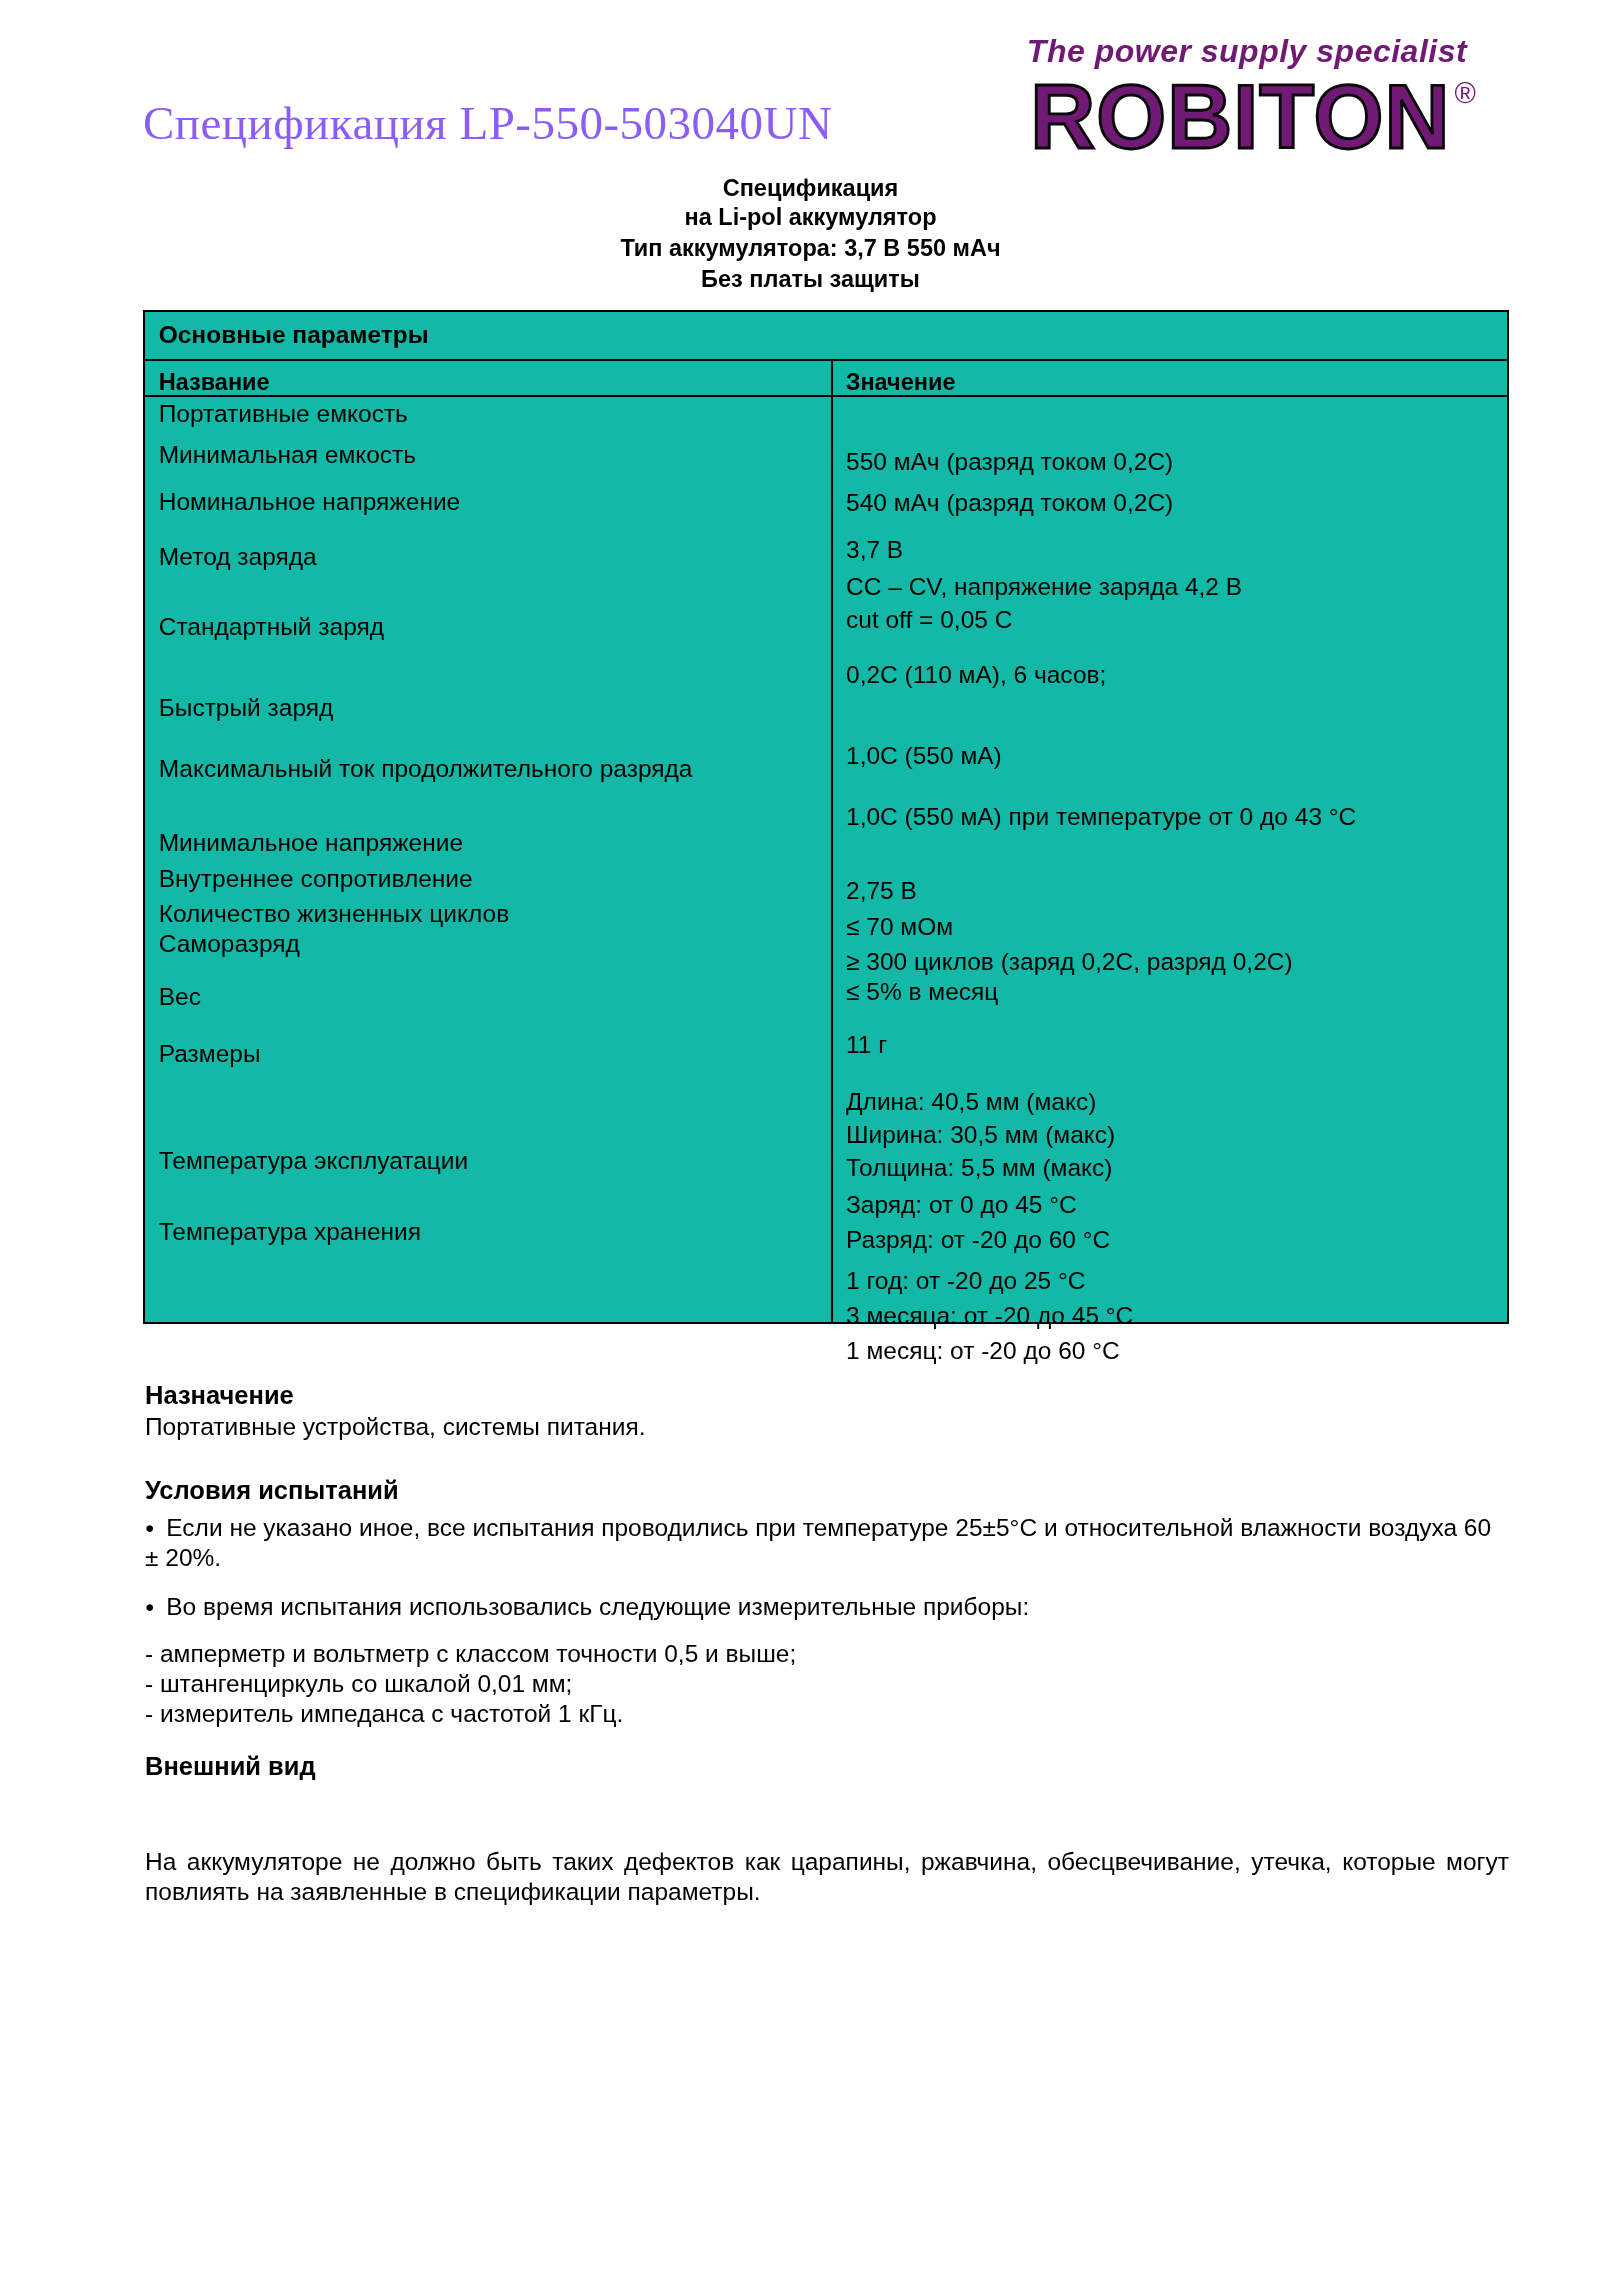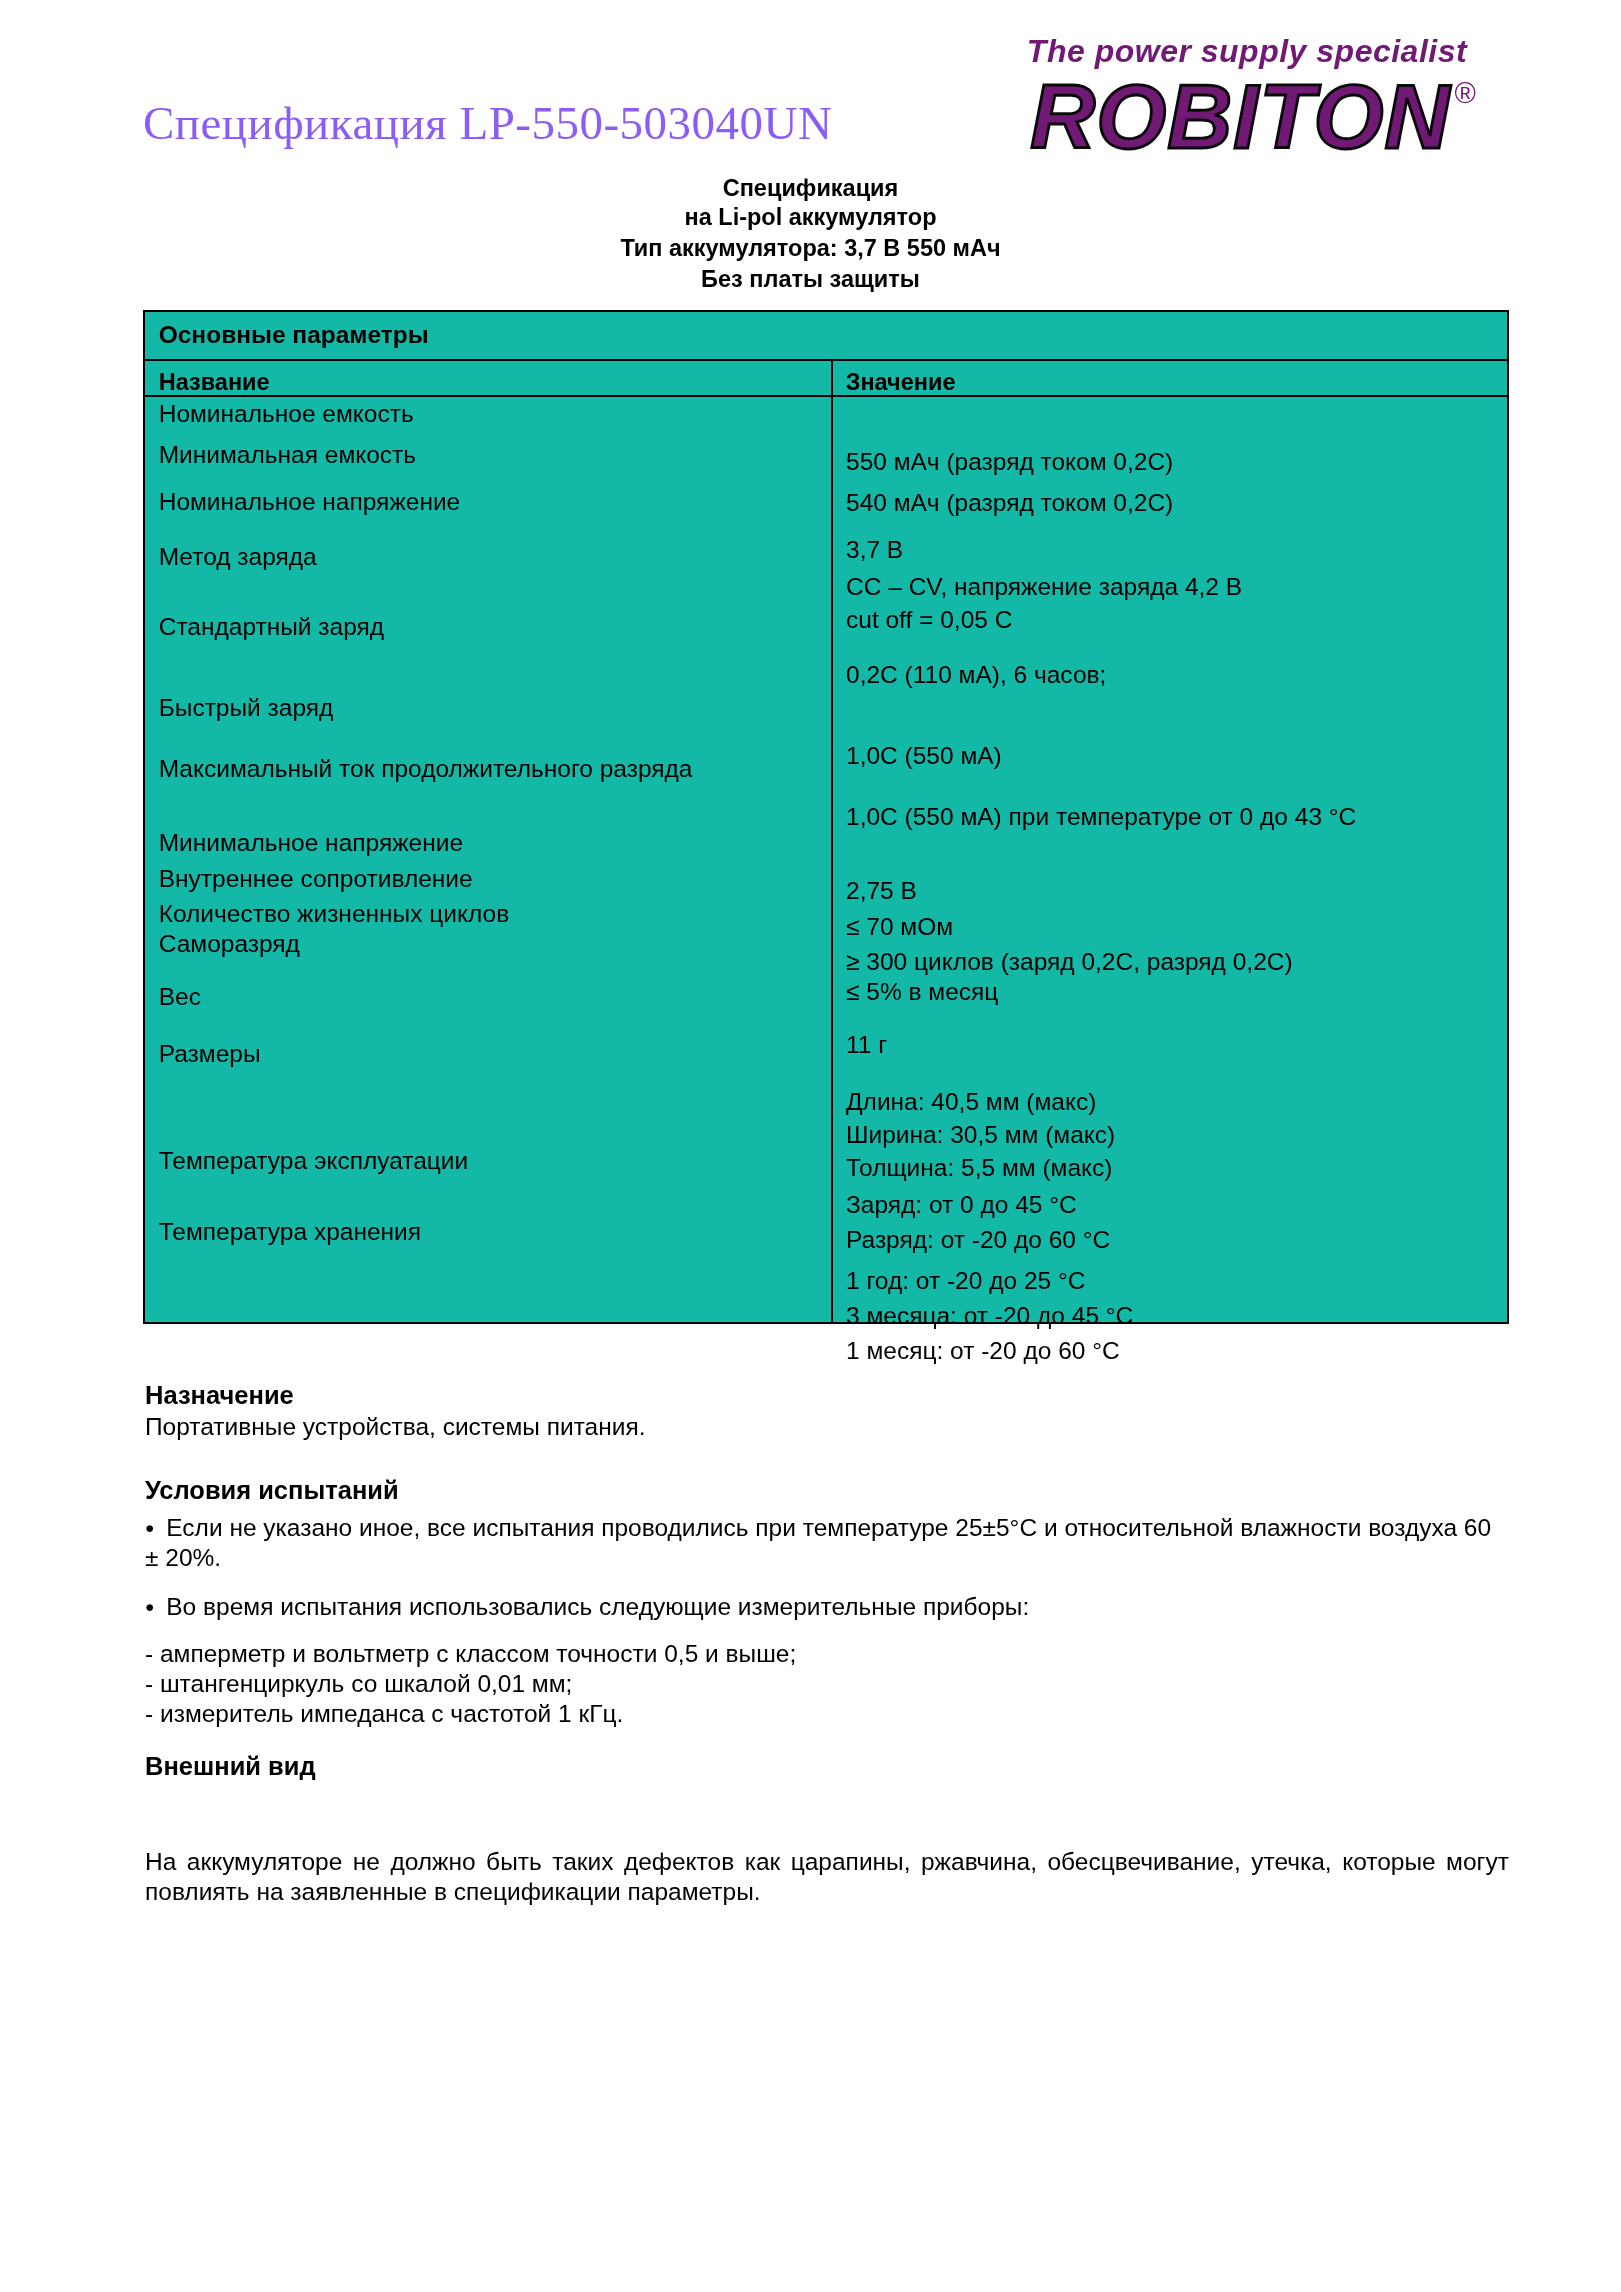--- a/index.html
+++ b/index.html
@@ -23,21 +23,21 @@
     position:absolute; left:975px; top:33px; width:544px;
     text-align:center; color:#701a75;
   }
   .logo-tagline {
     font-size:32px; font-weight:700; font-style:italic;
     letter-spacing:0.5px; white-space:nowrap;
   }
   .logo-brand-row { margin-top:2px; white-space:nowrap; }
   .logo-brand {
     display:inline-block;
-    font-size:90px; font-weight:700; font-style:italic;
+    font-size:90px; font-weight:700; 
     letter-spacing:1px; line-height:1;margin-left:12px;
     -webkit-text-stroke:2.9px #0a0a0a;
   }
   .logo-reg {
     display:inline-block; font-size:29px; font-weight:400;
     transform:translateY(-45px); margin-left:3.9px;
   }
 
   
   .subtitle { position:absolute; left:0; top:175px; width:1621px; text-align:center; }
@@ -109,21 +109,21 @@
     <div class="tbl-title-row">Основные параметры</div>
     <div class="tbl-main">
       <div class="v-divider"></div>
       <div class="tbl-header-row">
         <div class="th-name">Название</div>
         <div class="th-value">Значение</div>
       </div>
       <div class="tbl-body">
 
         <div class="t-row" style="top:0px">
-          <div class="t-name">Номинальное емкость</div>
+          <div class="t-name">Портативные емкость</div>
           <div class="t-value">
               <div class="vline">550 мАч (разряд током 0,2С)</div>
             </div>
         </div>
 
         <div class="t-row" style="top:41px">
           <div class="t-name">Минимальная емкость</div>
           <div class="t-value">
               <div class="vline">540 мАч (разряд током 0,2С)</div>
             </div>

